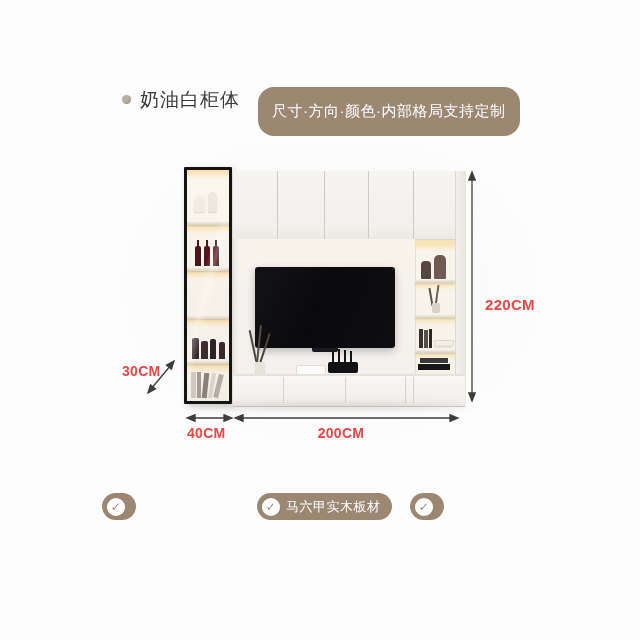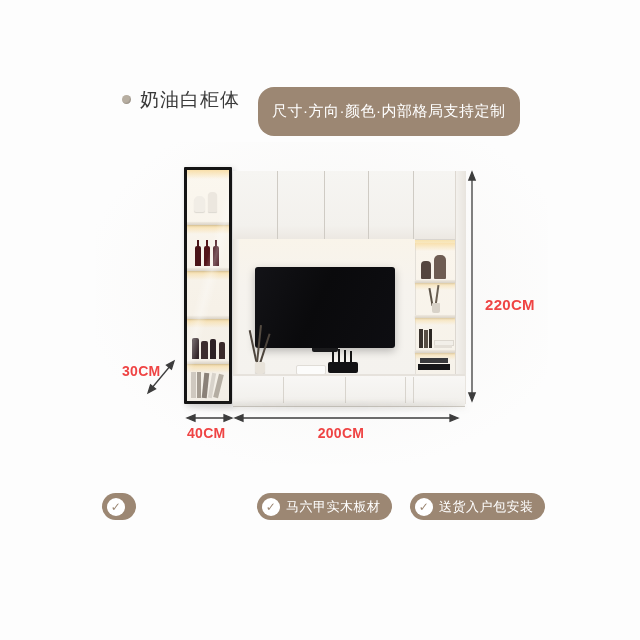--- a/index.html
+++ b/index.html
@@ -212,17 +212,16 @@
 
   <div class="abs pill" style="left:102px">
     <span class="check">✓</span>
   </div>
   <div class="abs pill" style="left:257px">
     <span class="check">✓</span>
     <span>马六甲实木板材</span>
   </div>
   <div class="abs pill" style="left:410px">
     <span class="check">✓</span>
-    <span>送货入户包安装</span>
   </div>
 
 
 </div>
 
 </body></html>

